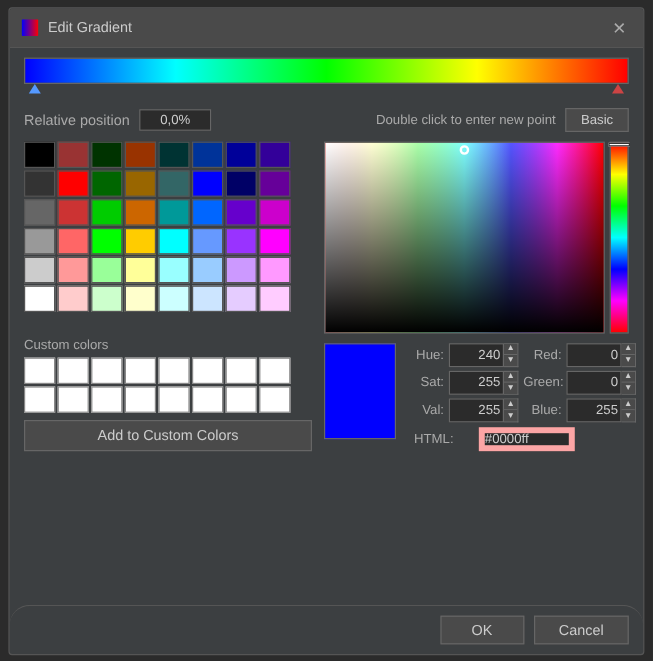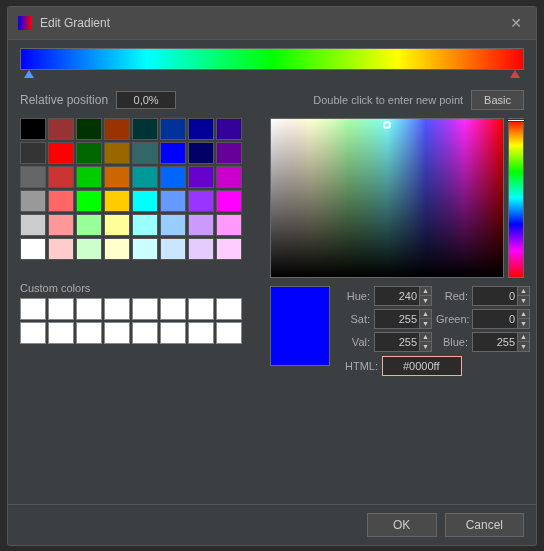--- a/index.html
+++ b/index.html
@@ -313,41 +313,42 @@
       color: #ccc;
       display: flex;
       align-items: center;
       justify-content: center;
       padding: 0;
     }
     .spin-up { border-bottom: 1px solid #666; }
     .html-row {
       display: flex;
       align-items: center;
-      gap: 4px;
+      gap: 21px;
       margin-top: 4px;
     }
     .html-label { color: #aaa; font-size: 11px; width: 40px; text-align: right; }
     .html-input {
       background: #2b2b2b;
-      border: 1px solid #fca5a5;
+      border: 5px solid #fca5a5;
       color: #ccc;
       width: 80px;
       height: 20px;
       font-size: 11px;
-      padding: 0 20px;
+      padding: 0 0;
     }
 
     .dialog-footer {
       display: flex;
       justify-content: flex-end;
       padding: 8px 12px;
       gap: 8px;
       border-top: 1px solid #555;
       margin-top: auto;
+      border-radius: 17px;
     }
     .footer-btn {
       background: #4a4a4a;
       border: 1px solid #666;
       color: #ccc;
       padding: 4px 20px;
       cursor: pointer;
       font-size: 12px;
       min-width: 70px;
     }
@@ -481,20 +482,21 @@
           <div class="custom-swatch" style="background: rgb(255, 255, 255);"></div>
           <div class="custom-swatch" style="background: rgb(255, 255, 255);"></div>
           <div class="custom-swatch" style="background: rgb(255, 255, 255);"></div>
           <div class="custom-swatch" style="background: rgb(255, 255, 255);"></div>
           <div class="custom-swatch" style="background: rgb(255, 255, 255);"></div>
           <div class="custom-swatch" style="background: rgb(255, 255, 255);"></div>
           <div class="custom-swatch" style="background: rgb(255, 255, 255);"></div>
           <div class="custom-swatch" style="background: rgb(255, 255, 255);"></div>
           <div class="custom-swatch" style="background: rgb(255, 255, 255);"></div>
         </div>
+      <button class="add-custom-btn">Add to Custom Colors</button>
     </div>
 
     <div class="right-bottom">
       <div class="bottom-right">
         <div class="preview-color"></div>
         <div class="color-controls">
 
           <div class="color-row">
             <label>Hue:</label>
             <div class="spin-container">

